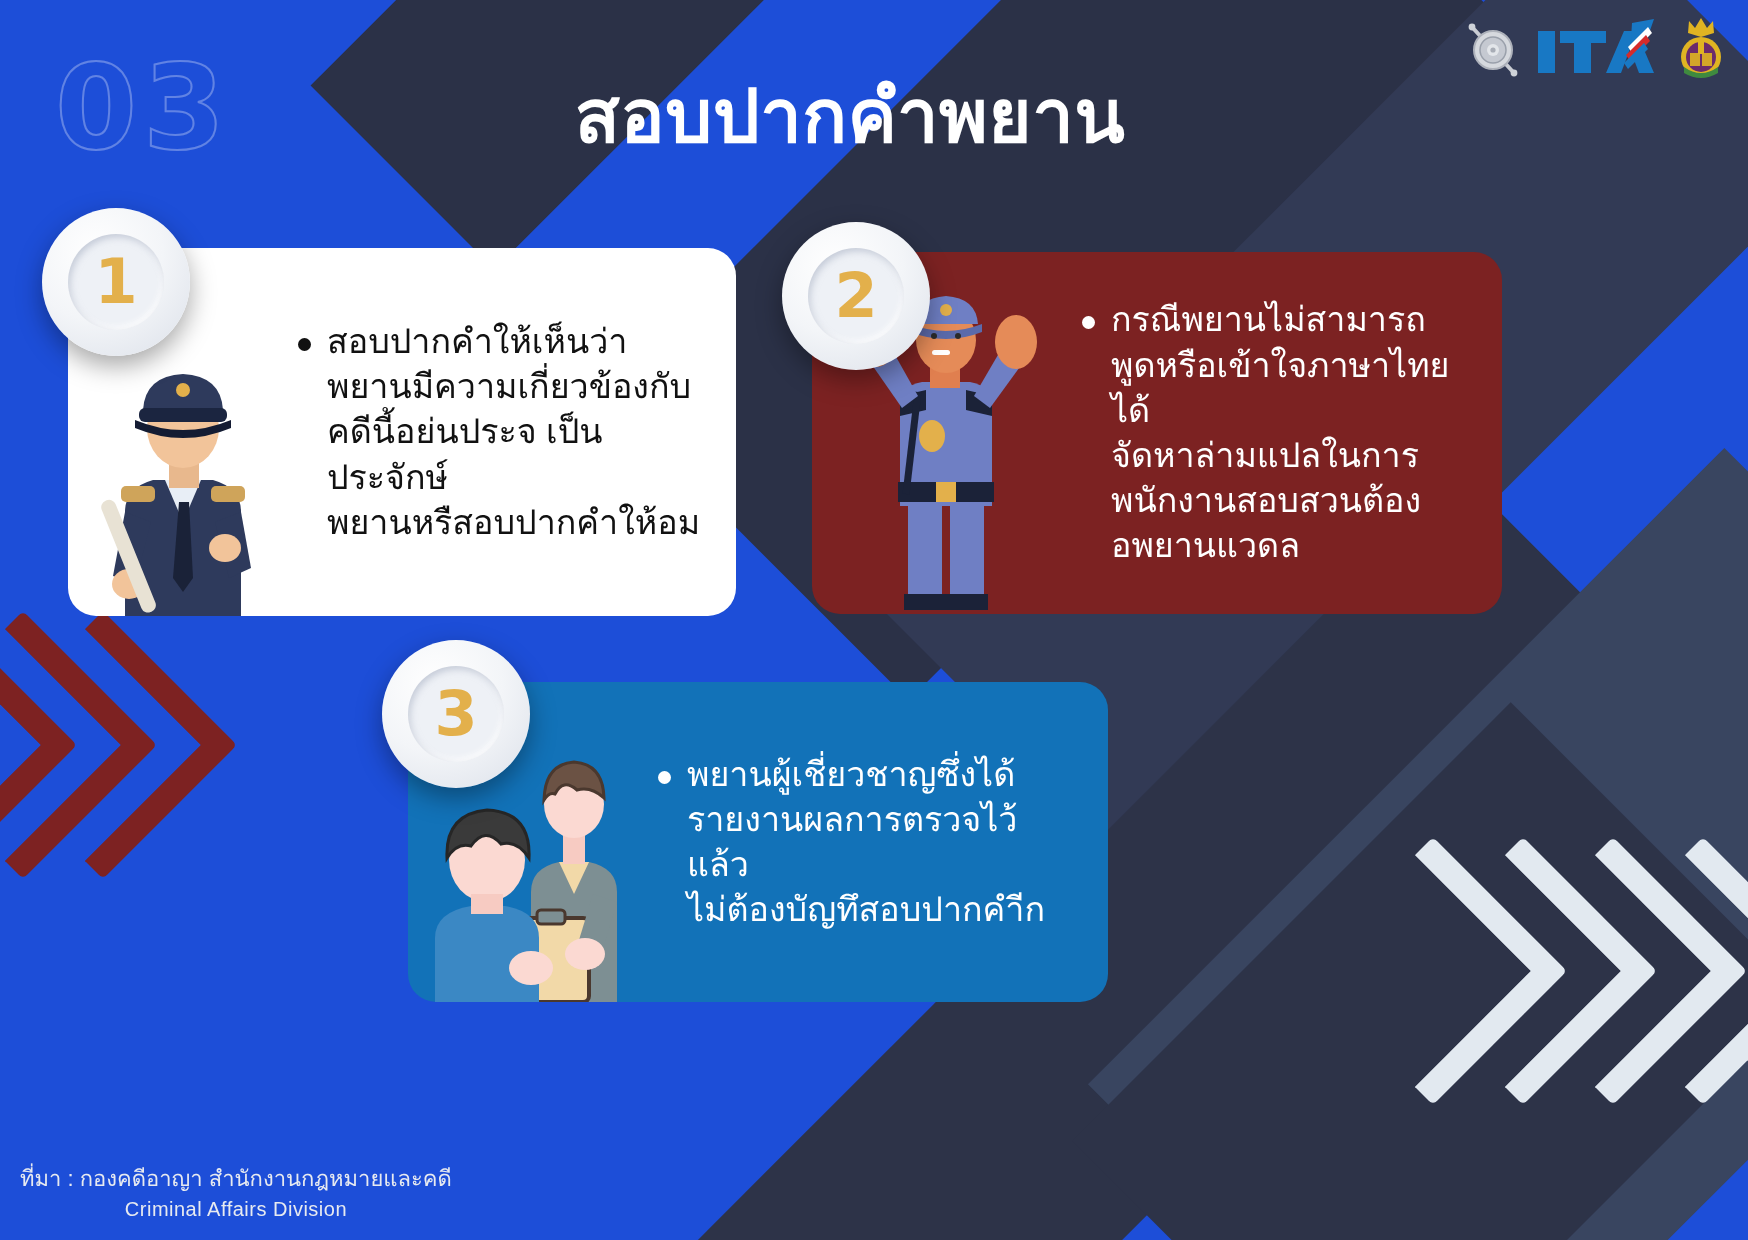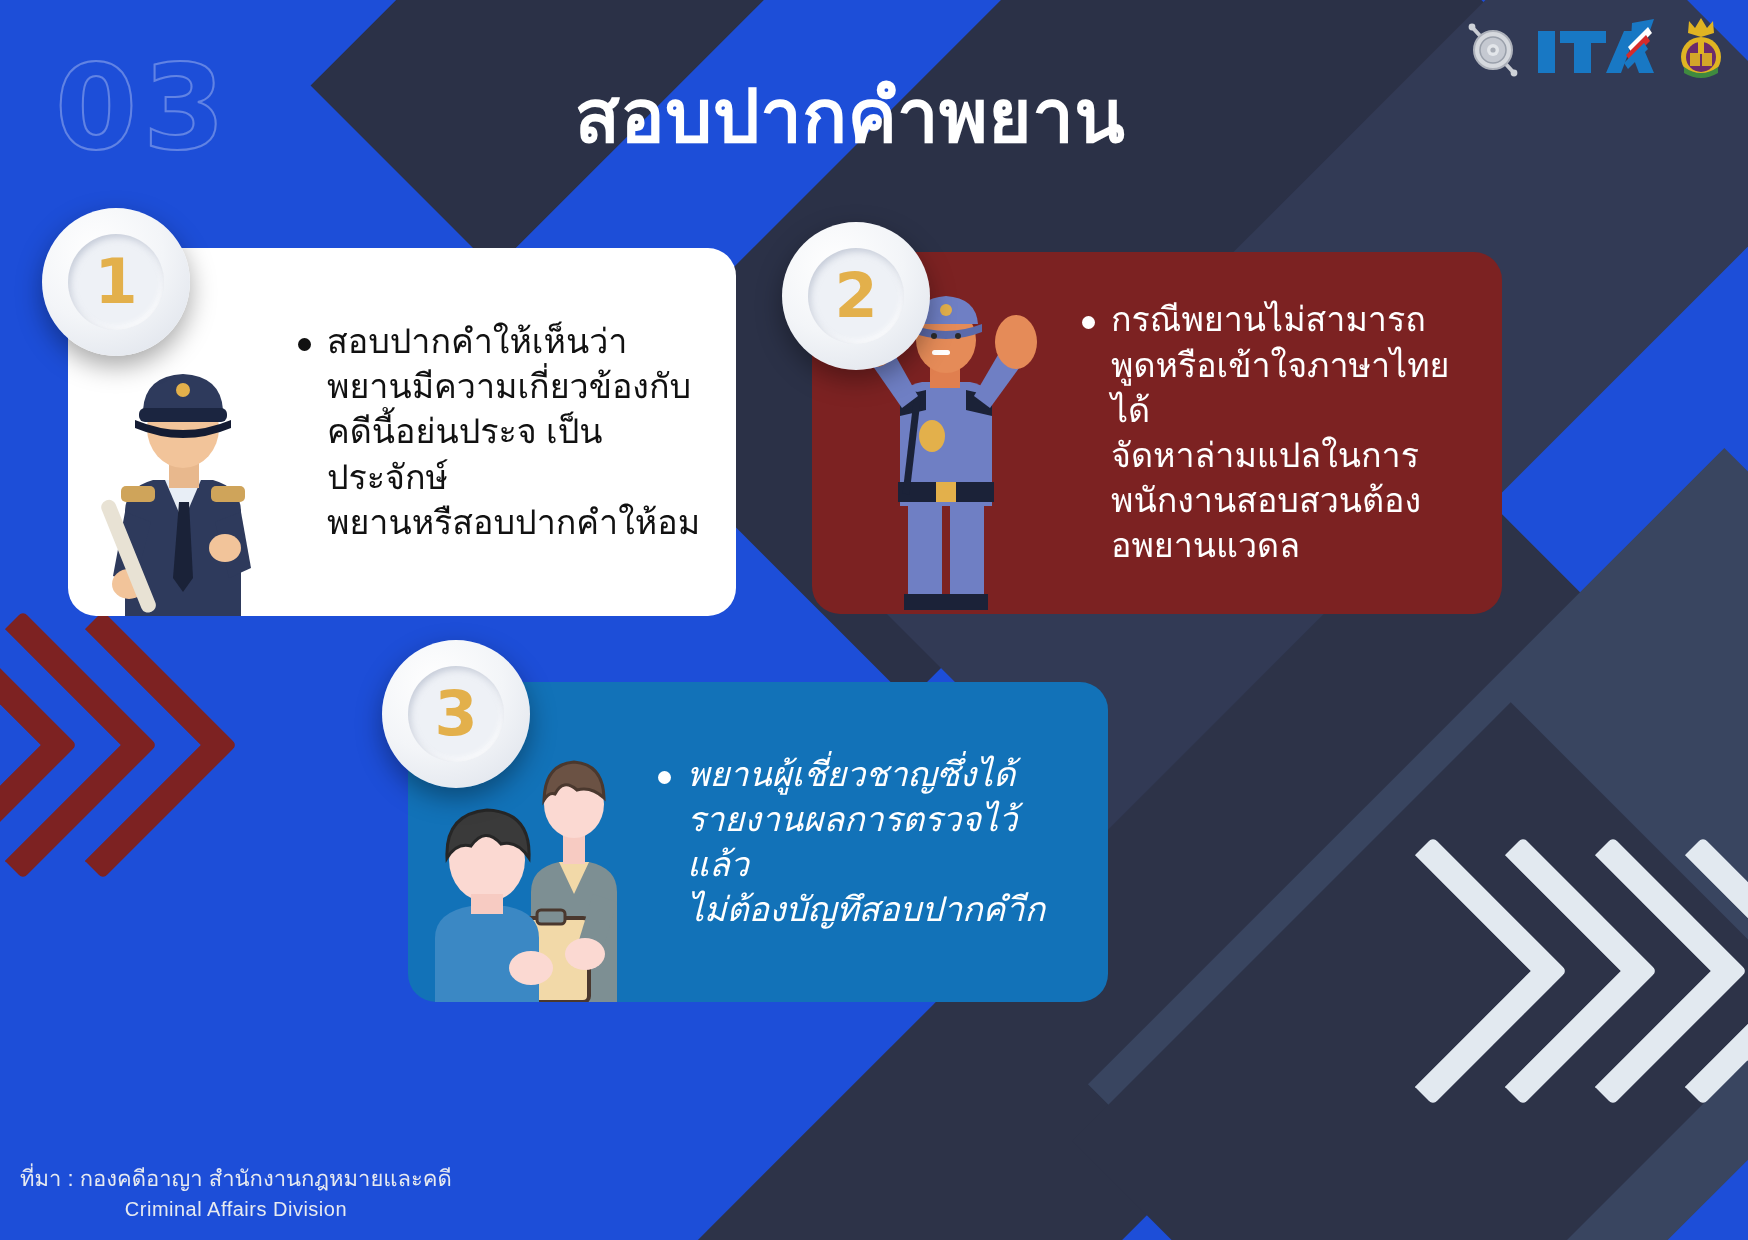--- a/index.html
+++ b/index.html
@@ -339,21 +339,21 @@
           <ellipse cx="172" cy="212" rx="20" ry="16" fill="#fbd9d2"></ellipse>
 
           <path d="M22 260 L22 196 Q22 170 58 164 L92 164 Q126 170 126 196 L126 260 Z" fill="#3b88c4"></path>
           <ellipse cx="74" cy="118" rx="38" ry="42" fill="#fbd9d2"></ellipse>
           <path d="M34 116 Q32 72 74 68 Q118 70 116 116 Q104 98 88 102 Q72 84 58 104 Q44 100 34 116 Z" fill="#3a3a3a" stroke="#262626" stroke-width="3"></path>
           <rect x="58" y="152" width="32" height="20" fill="#f7cbc2"></rect>
 
           <ellipse cx="118" cy="226" rx="22" ry="17" fill="#fbd9d2"></ellipse>
         </svg>
       </div>
-      <div class="bullet-block" style="padding-right:36px;font-style:italic;">
+      <div class="bullet-block" style="padding-right:36px;">
         <span class="dot light"></span>
         <div class="lines light">
           <div>พยานผู้เชี่ยวชาญซึ่งได้</div>
           <div>รายงานผลการตรวจไว้แล้ว</div>
           <div>ไม่ต้องบัญทึสอบปากคำีก</div>
         </div>
       </div>
     </div>
   </div>
 

